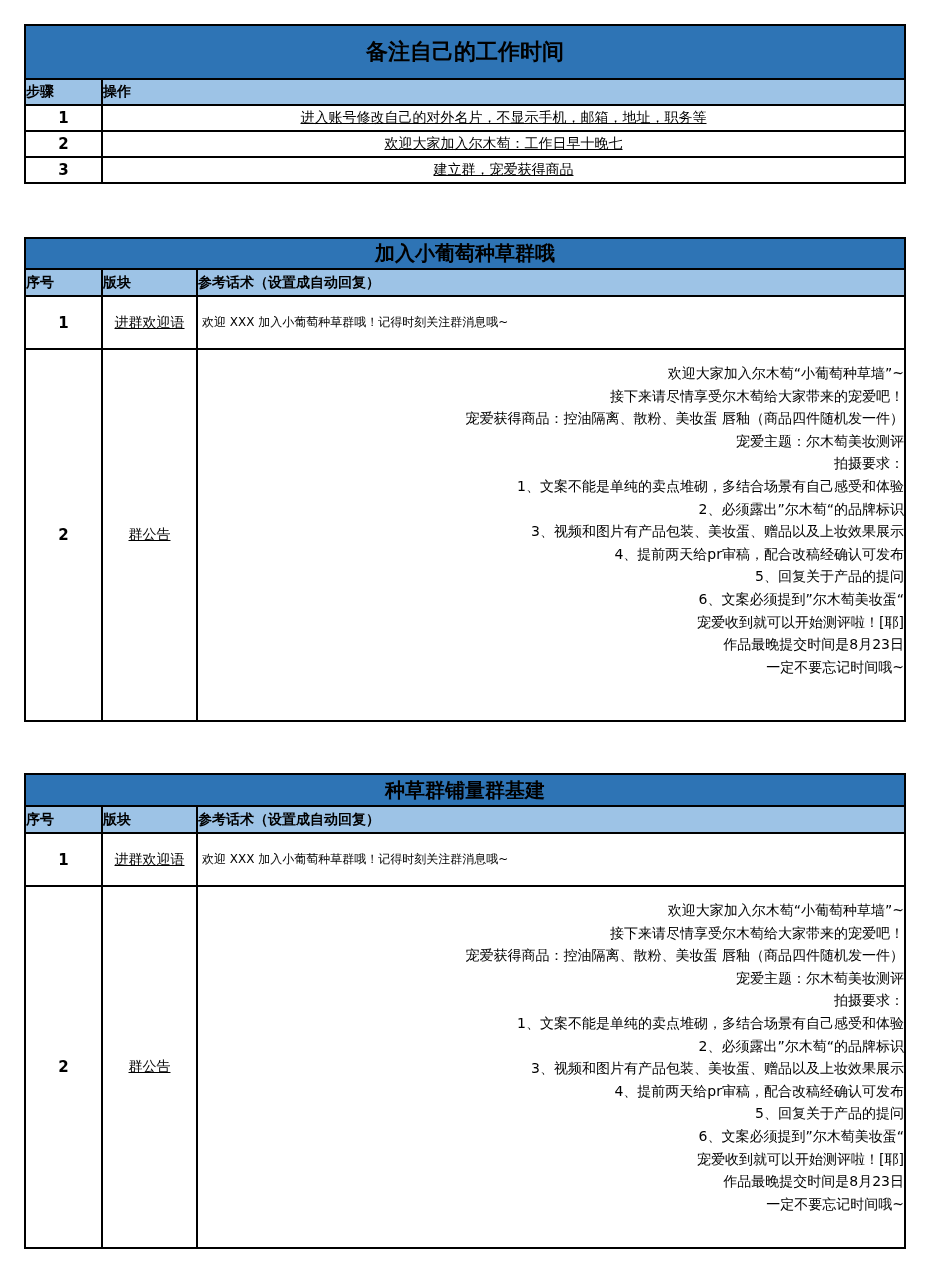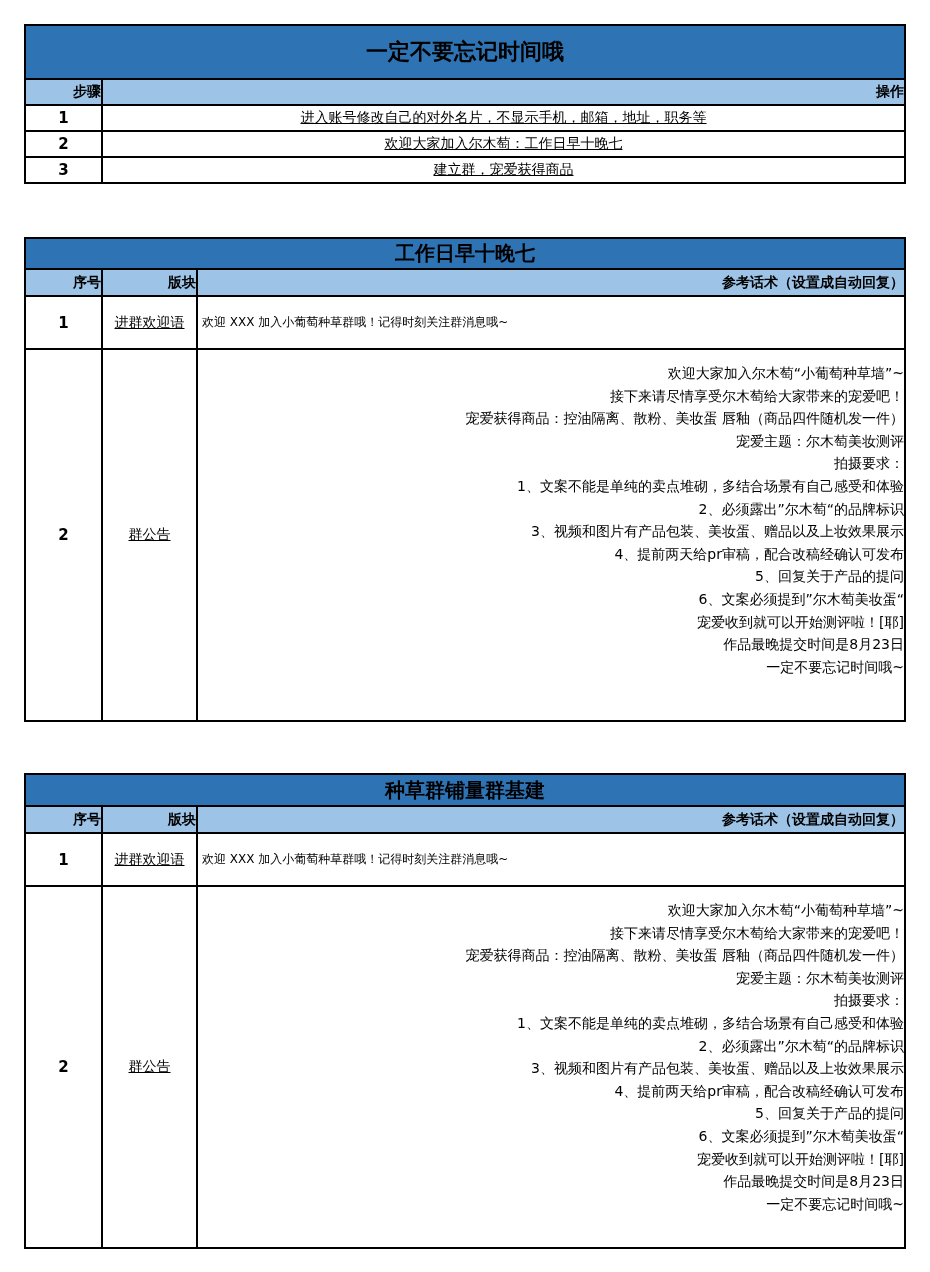--- a/index.html
+++ b/index.html
@@ -1,37 +1,37 @@
 <!DOCTYPE html>
 <html><head>
 <meta charset="utf-8">
 <style>
   html, body { margin: 0; padding: 0; background: #ffffff; }
   body { width: 930px; height: 1272px; position: relative; font-family: "DejaVu Sans", "Liberation Sans", sans-serif; color: #000; }
   table { border-collapse: collapse; position: absolute; left: 24px; width: 882px; table-layout: fixed; }
   td, th { border: 2px solid #000; padding: 0; }
   .title { background: #2e74b5; color: #000; font-weight: bold; text-align: center; }
-  .hdr { background: #9dc3e6; font-weight: bold; text-align: right; font-size: 14px; }
+  .hdr { background: #9dc3e6; font-weight: bold; text-align: left; font-size: 14px; }
   .num { text-align: center; font-weight: bold; font-size: 15px; }
   .cen { text-align: center; font-size: 14px; text-decoration: underline; }
   .txt { font-size: 12px; padding-left: 4px; }
   .multi { font-size: 14px; padding-left: 3px; line-height: 22.6px; vertical-align: top; }
   .multi div { white-space: nowrap; text-align: right; }
 </style>
 </head>
 <body>
 
 <table style="top:24px;">
   <colgroup>
       <col style="width:77px">
       <col>
     </colgroup>
   <tbody>
       <tr style="height:54px">
-    <td colspan="2" class="title" style="font-size:22px">一定不要忘记时间哦</td>
+    <td colspan="2" class="title" style="font-size:22px">备注自己的工作时间</td>
   </tr>
   <tr style="height:26px">
     <td class="hdr">步骤</td>
     <td class="hdr">操作</td>
   </tr>
   <tr style="height:26px">
     <td class="num">1</td>
     <td class="cen">进入账号修改自己的对外名片，不显示手机，邮箱，地址，职务等</td>
   </tr>
   <tr style="height:26px">
@@ -46,21 +46,21 @@
   </table>
 
 <table style="top:237px;">
   <colgroup>
       <col style="width:77px">
       <col style="width:95px">
       <col>
     </colgroup>
   <tbody>
       <tr style="height:31px">
-    <td colspan="3" class="title" style="font-size:20px">工作日早十晚七</td>
+    <td colspan="3" class="title" style="font-size:20px">加入小葡萄种草群哦</td>
   </tr>
   <tr style="height:27px">
     <td class="hdr">序号</td>
     <td class="hdr">版块</td>
     <td class="hdr">参考话术（设置成自动回复）</td>
   </tr>
   <tr style="height:53px">
     <td class="num">1</td>
     <td class="cen">进群欢迎语</td>
     <td class="txt">欢迎 XXX 加入小葡萄种草群哦！记得时刻关注群消息哦~</td>

